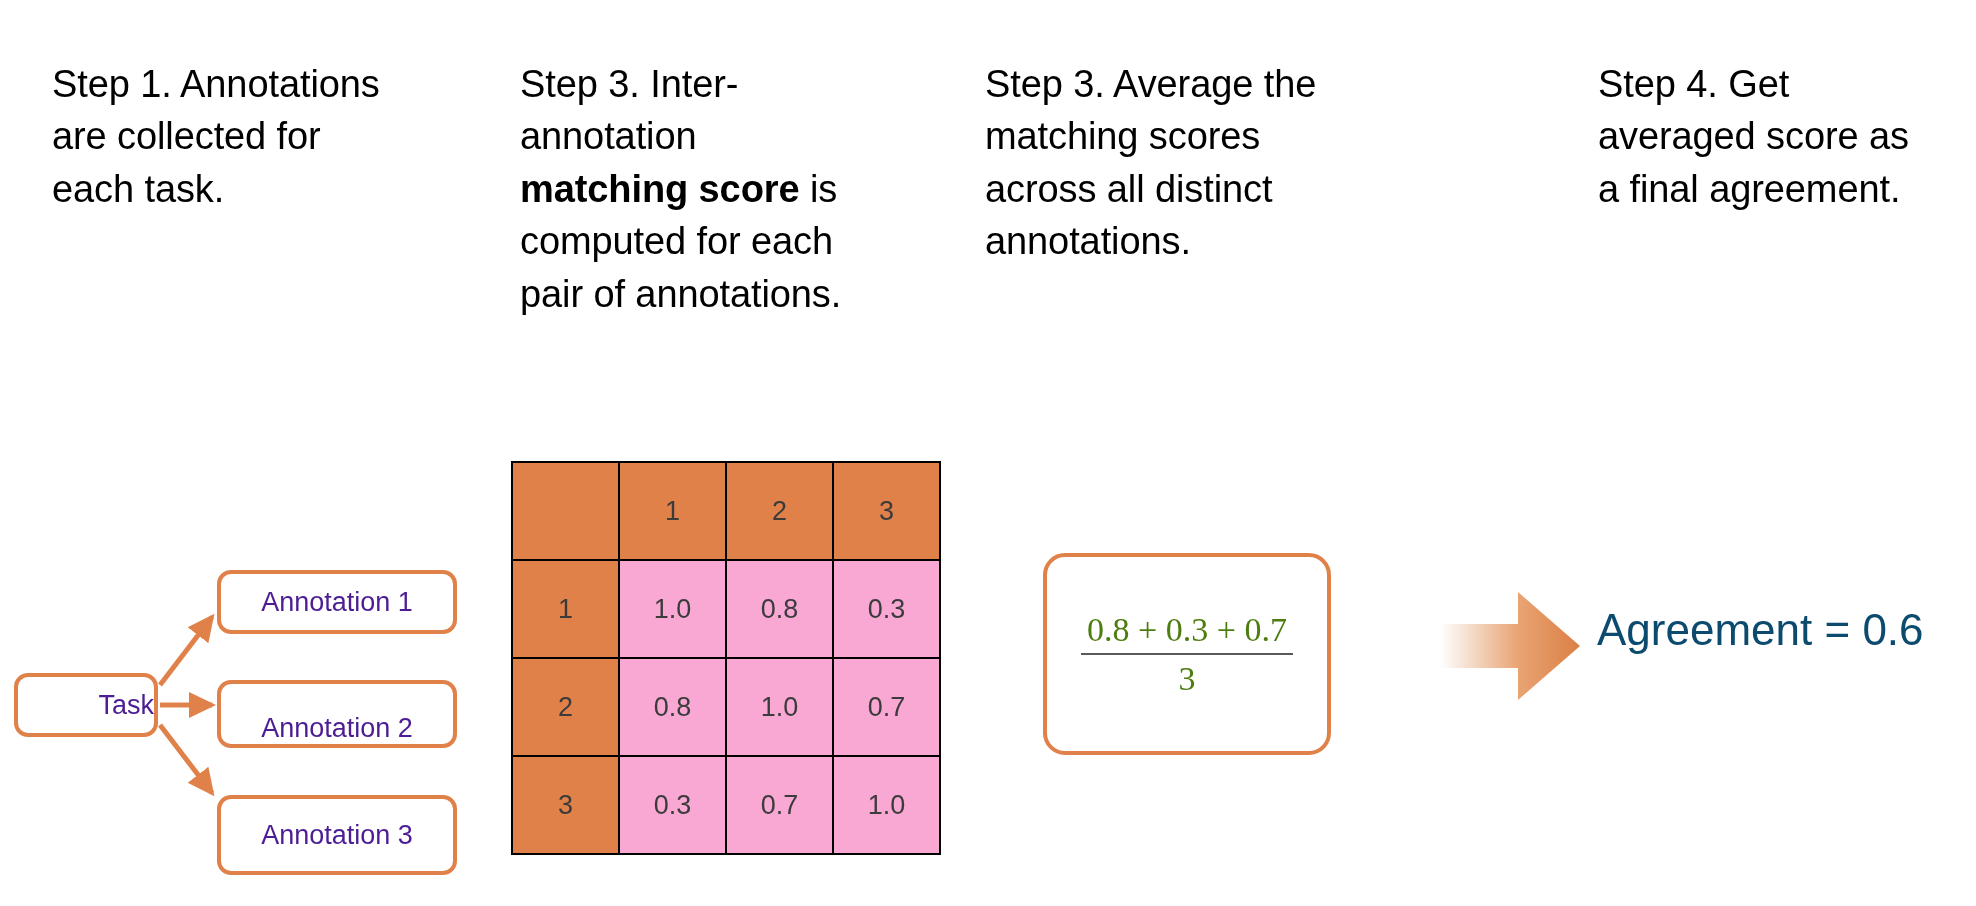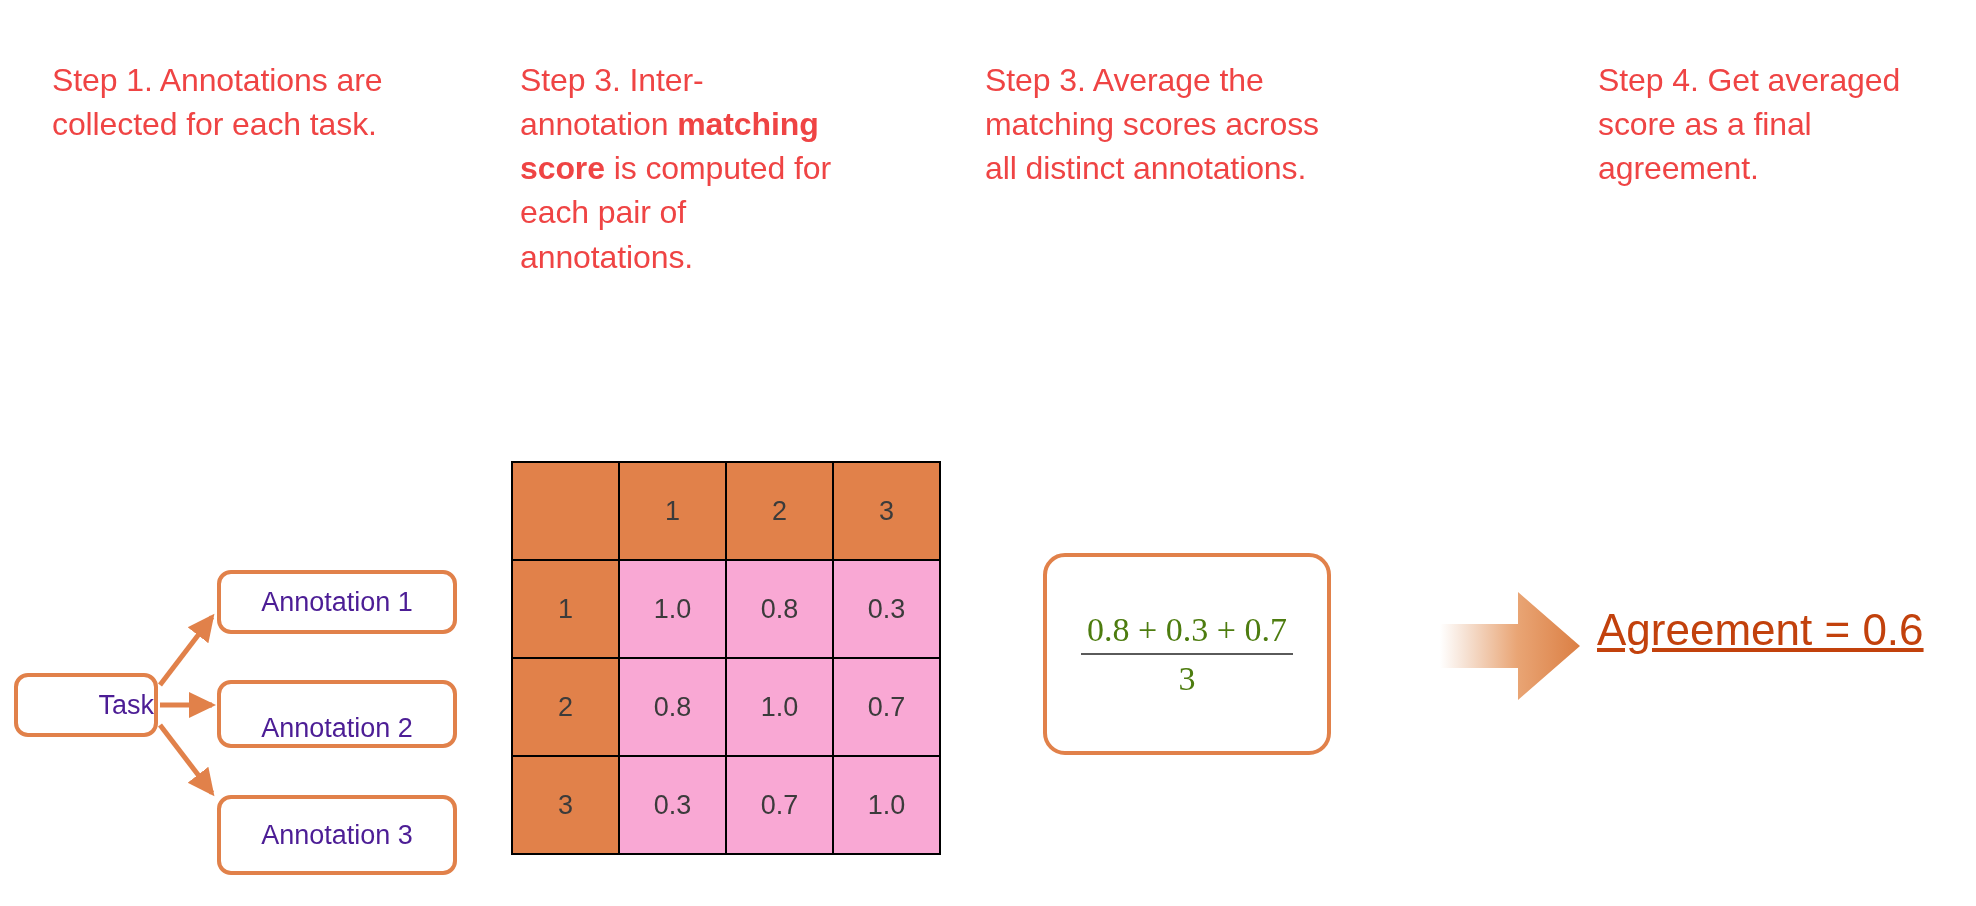--- a/index.html
+++ b/index.html
@@ -12,23 +12,23 @@
     height: 906px;
     position: relative;
     overflow: hidden;
     font-family: "Liberation Sans", sans-serif;
     color: #000000;
   }
 
   
   .step-text {
     position: absolute;
-    font-size: 32px;
+    font-size: 38px;
     line-height: 1.38;
-    color: #ef4444;
+    color: #000000;
     font-family: "Liberation Sans", sans-serif;
     white-space: pre-line;
     letter-spacing: -0.1px;
   }
   #step1-text { left: 52px;   top: 58px;  width: 360px; }
   #step2-text { left: 520px;  top: 58px;  width: 330px; }
   #step3-text { left: 985px;  top: 58px;  width: 370px; }
   #step4-text { left: 1598px; top: 58px;  width: 340px; }
   .step-text b { font-weight: bold; }
 
@@ -122,24 +122,23 @@
     left: 1440px;
     top: 592px;
     width: 140px;
     height: 108px;
   }
   #agreement-result {
     position: absolute;
     left: 1597px;
     top: 605px;
     font-size: 44px;
-    color: #c2410c;
+    color: #0c4a6e;
     font-family: "Liberation Sans", sans-serif;
     white-space: nowrap;
-    text-decoration: underline;
   }
 </style>
 </head>
 <body>
 
 <div class="step-text" id="step1-text">Step 1. Annotations are collected for each task.</div>
 
 <div class="step-text" id="step2-text"><span>Step 3. Inter-annotation </span><b>matching score</b><span> is computed for each pair of annotations.</span></div>
 
 <div class="step-text" id="step3-text">Step 3. Average the matching scores across all distinct annotations.</div>

